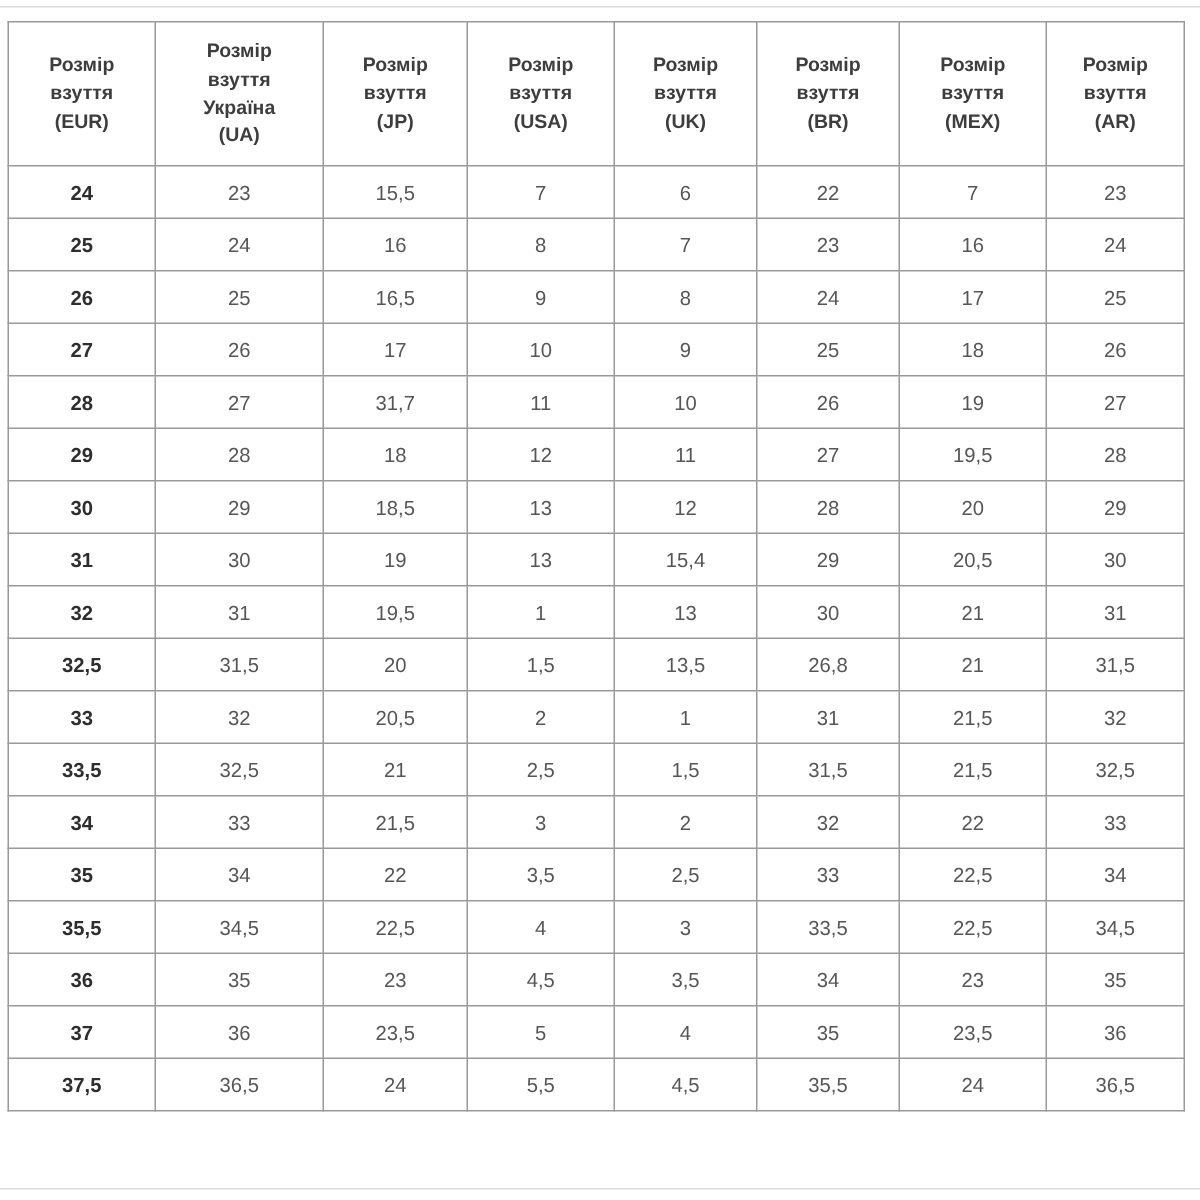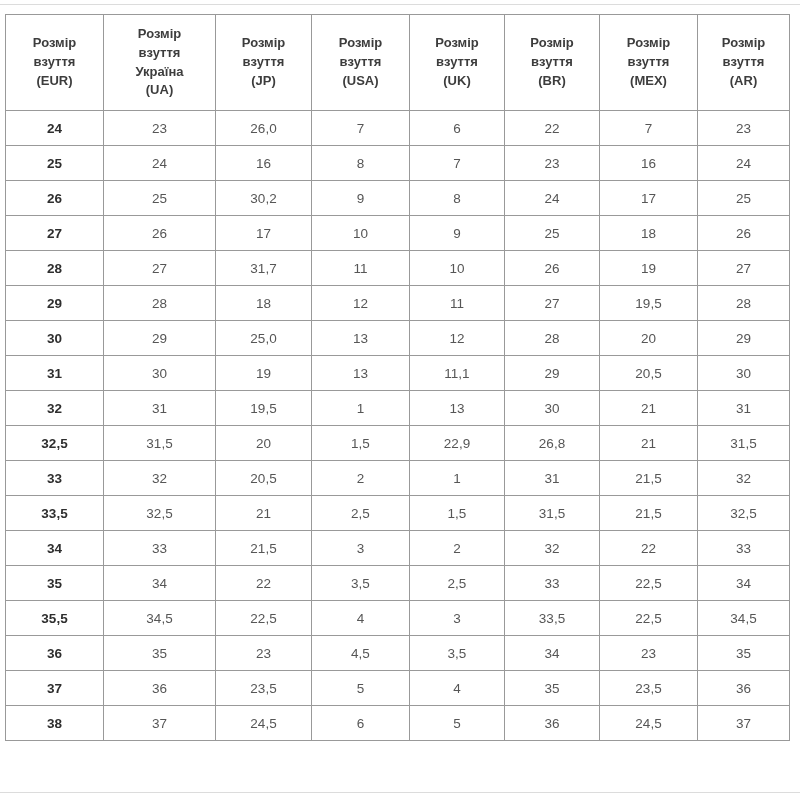--- a/index.html
+++ b/index.html
@@ -102,41 +102,41 @@
 (MEX)</th>
         <th>Розмір
 взуття
 (AR)</th>
       </tr>
     </thead>
     <tbody>
         <tr>
           <td class="first-col">24</td>
           <td>23</td>
-          <td>26,0</td>
+          <td>15,5</td>
           <td>7</td>
           <td>6</td>
           <td>22</td>
           <td>7</td>
           <td>23</td>
         </tr>
         <tr>
           <td class="first-col">25</td>
           <td>24</td>
           <td>16</td>
           <td>8</td>
           <td>7</td>
           <td>23</td>
           <td>16</td>
           <td>24</td>
         </tr>
         <tr>
           <td class="first-col">26</td>
           <td>25</td>
-          <td>30,2</td>
+          <td>16,5</td>
           <td>9</td>
           <td>8</td>
           <td>24</td>
           <td>17</td>
           <td>25</td>
         </tr>
         <tr>
           <td class="first-col">27</td>
           <td>26</td>
           <td>17</td>
@@ -162,53 +162,53 @@
           <td>18</td>
           <td>12</td>
           <td>11</td>
           <td>27</td>
           <td>19,5</td>
           <td>28</td>
         </tr>
         <tr>
           <td class="first-col">30</td>
           <td>29</td>
-          <td>25,0</td>
+          <td>18,5</td>
           <td>13</td>
           <td>12</td>
           <td>28</td>
           <td>20</td>
           <td>29</td>
         </tr>
         <tr>
           <td class="first-col">31</td>
           <td>30</td>
           <td>19</td>
           <td>13</td>
-          <td>11,1</td>
+          <td>15,4</td>
           <td>29</td>
           <td>20,5</td>
           <td>30</td>
         </tr>
         <tr>
           <td class="first-col">32</td>
           <td>31</td>
           <td>19,5</td>
           <td>1</td>
           <td>13</td>
           <td>30</td>
           <td>21</td>
           <td>31</td>
         </tr>
         <tr>
           <td class="first-col">32,5</td>
           <td>31,5</td>
           <td>20</td>
           <td>1,5</td>
-          <td>22,9</td>
+          <td>13,5</td>
           <td>26,8</td>
           <td>21</td>
           <td>31,5</td>
         </tr>
         <tr>
           <td class="first-col">33</td>
           <td>32</td>
           <td>20,5</td>
           <td>2</td>
           <td>1</td>
@@ -270,26 +270,26 @@
           <td class="first-col">37</td>
           <td>36</td>
           <td>23,5</td>
           <td>5</td>
           <td>4</td>
           <td>35</td>
           <td>23,5</td>
           <td>36</td>
         </tr>
         <tr>
-          <td class="first-col">38</td>
-          <td>37</td>
-          <td>24,5</td>
-          <td>6</td>
-          <td>5</td>
-          <td>36</td>
-          <td>24,5</td>
-          <td>37</td>
+          <td class="first-col">37,5</td>
+          <td>36,5</td>
+          <td>24</td>
+          <td>5,5</td>
+          <td>4,5</td>
+          <td>35,5</td>
+          <td>24</td>
+          <td>36,5</td>
         </tr>
       </tbody>
   </table>
 
   <div class="frame-line bottom"></div>
 </div>
 
 </body></html>

